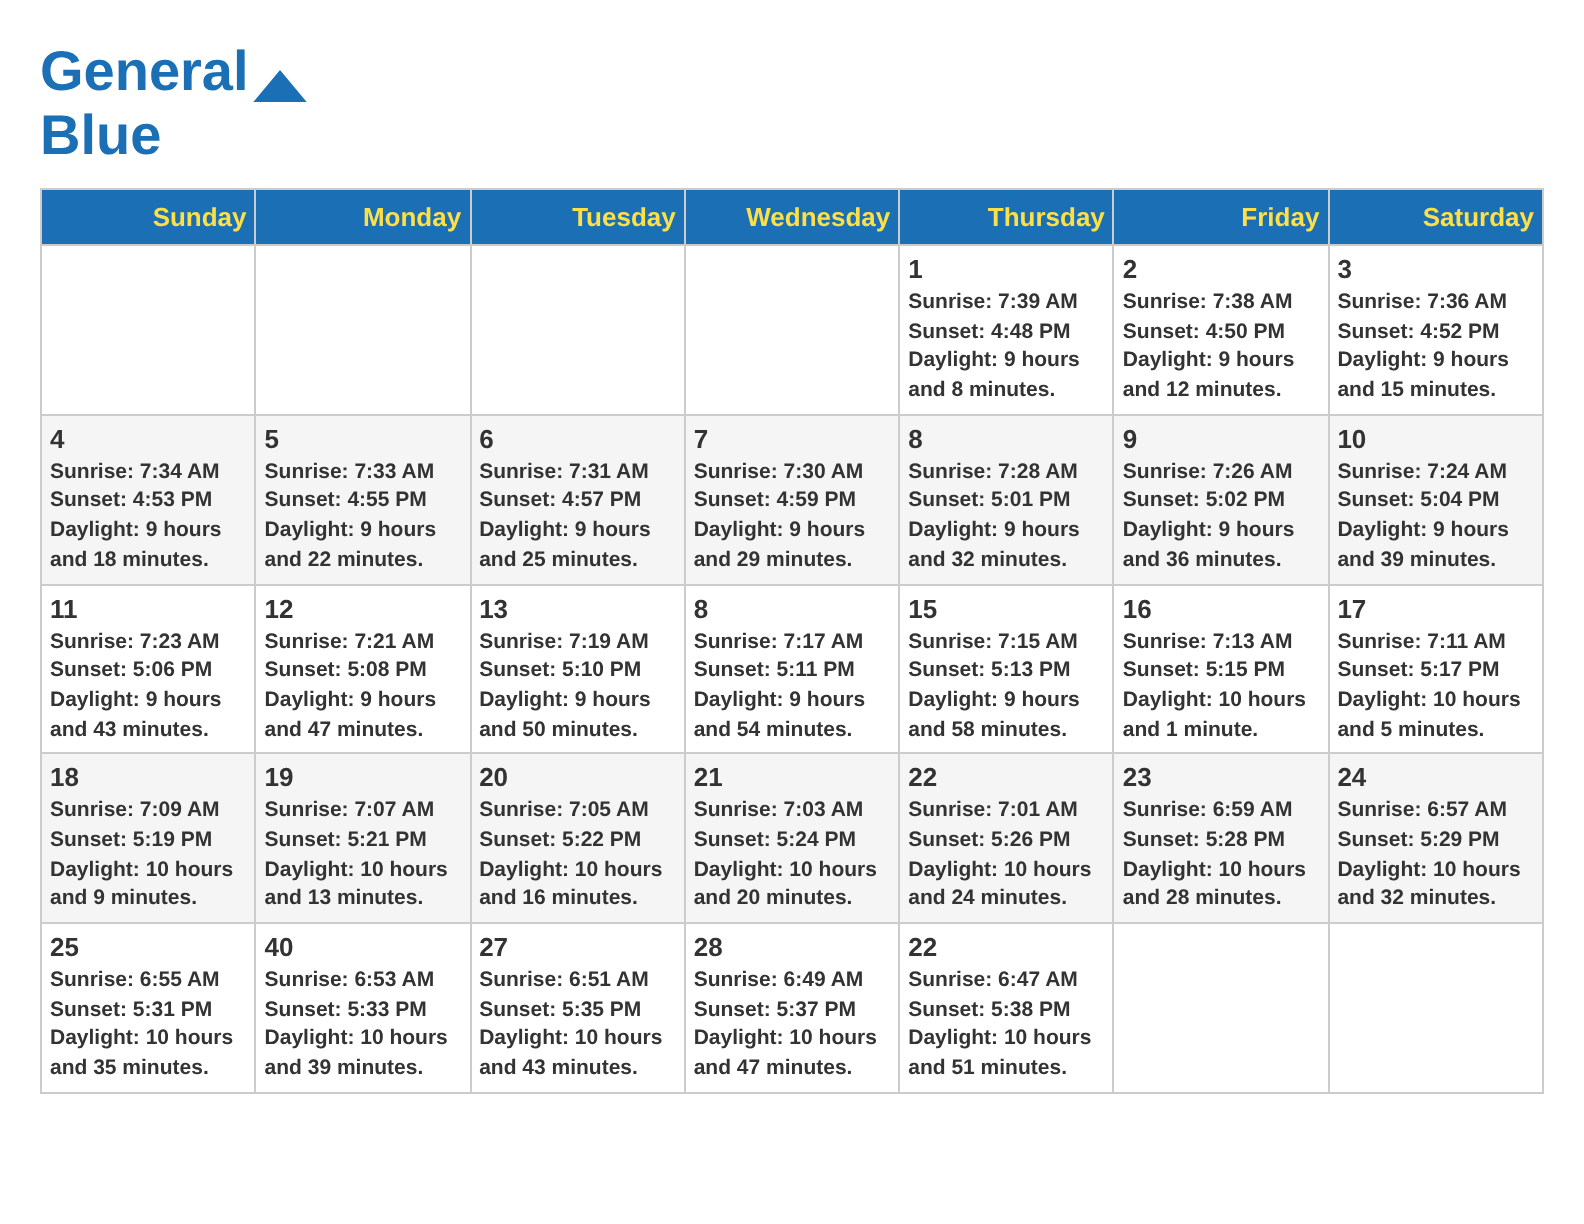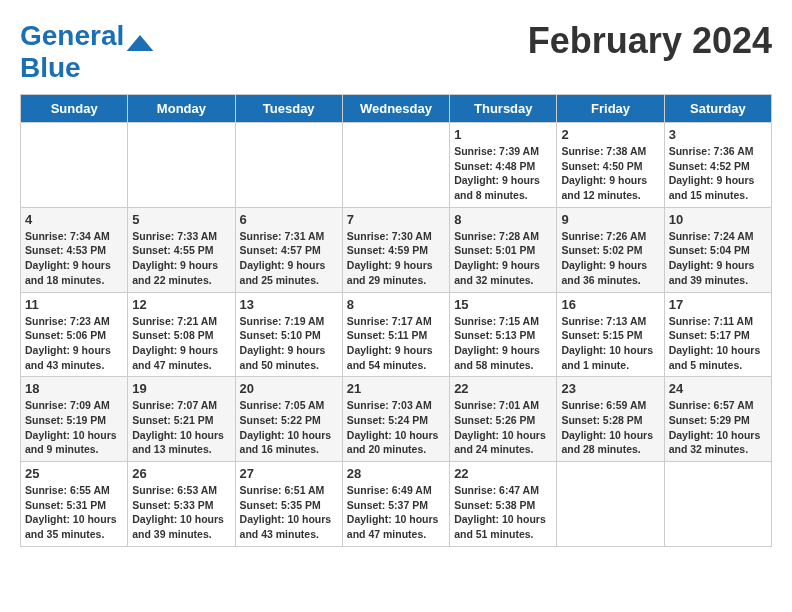--- a/index.html
+++ b/index.html
@@ -46,23 +46,23 @@
       font-weight: normal;
       color: #555;
     }
     table {
       width: 100%;
       border-collapse: collapse;
       font-size: 11px;
     }
     thead tr th {
       background: #1a6fb5;
-      color: #ffffff;
+      color: #fde047;
       padding: 6px 4px;
-      text-align: center;
+      text-align: right;
       font-size: 13px;
       font-weight: bold;
       border: 1px solid #ccc;
     }
     tbody tr td {
       border: 1px solid #ccc;
       padding: 4px;
       vertical-align: top;
       width: calc(100% / 7);
       height: 80px;
@@ -95,21 +95,20 @@
     <div style="display:flex;align-items:center;">
       <span class="logo-text">
         <span class="blue">General</span><br><span class="blue">Blue</span>
       </span>
       <svg class="logo-arrow" viewBox="0 0 30 18" style="margin-left:2px;margin-top:-18px;">
         <polygon points="0,18 15,0 30,18" fill="#1a6fb5"></polygon>
       </svg>
     </div>
   </div>
   <div class="title-area">
-    <h1>February 2024</h1>
   </div>
 </div>
 
 <table>
   <thead>
     <tr id="header-row">
     <th>Sunday</th>
         <th>Monday</th>
         <th>Tuesday</th>
         <th>Wednesday</th>
@@ -301,21 +300,21 @@
       </tr>
       <tr>
         <td>
           <span class="day-num">25</span>
           <div class="day-info">Sunrise: 6:55 AM
 Sunset: 5:31 PM
 Daylight: 10 hours
 and 35 minutes.</div>
         </td>
         <td>
-          <span class="day-num">26</span>
+          <span class="day-num">40</span>
           <div class="day-info">Sunrise: 6:53 AM
 Sunset: 5:33 PM
 Daylight: 10 hours
 and 39 minutes.</div>
         </td>
         <td>
           <span class="day-num">27</span>
           <div class="day-info">Sunrise: 6:51 AM
 Sunset: 5:35 PM
 Daylight: 10 hours

